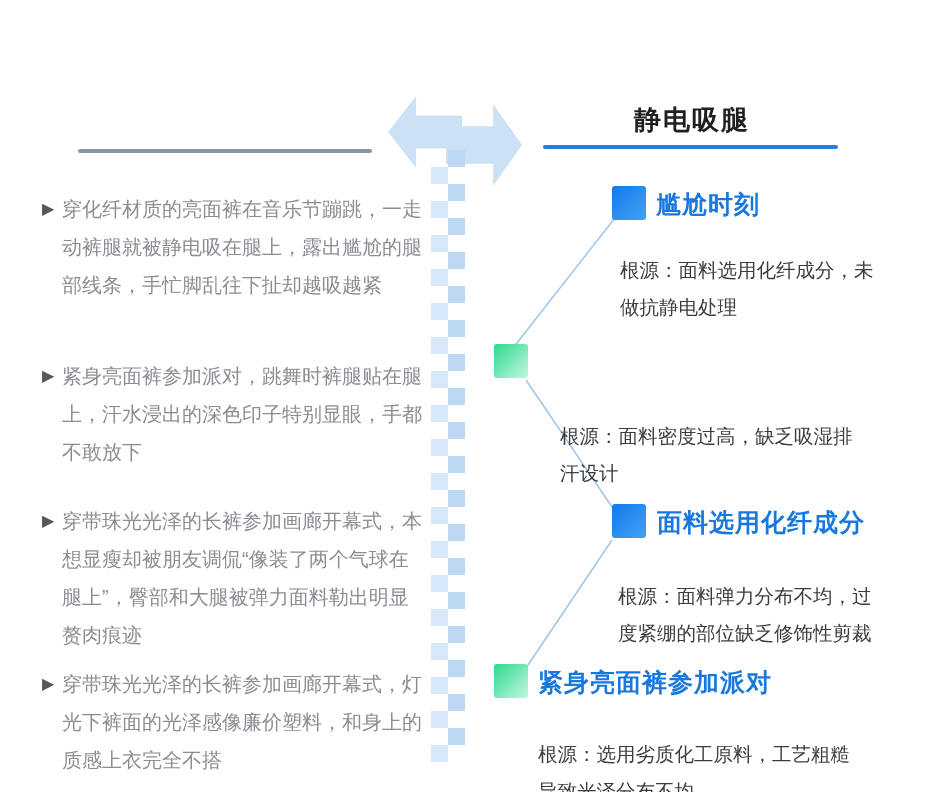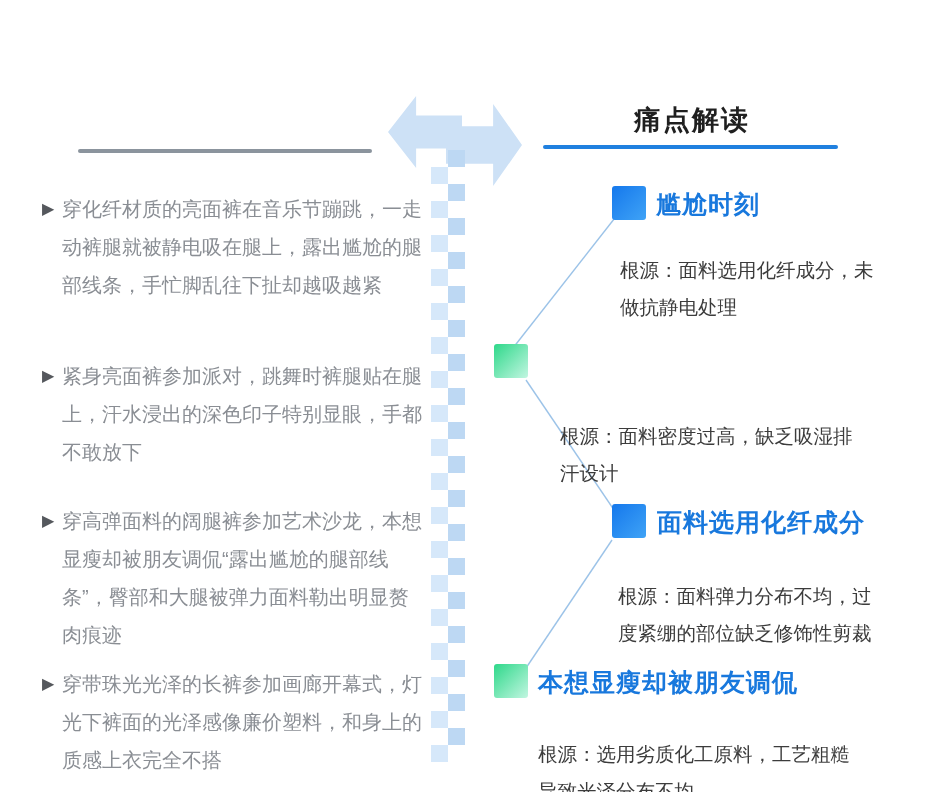--- a/index.html
+++ b/index.html
@@ -64,21 +64,21 @@
   .sq3 { left:494px; top:664px; }
   .t3  { left:538px; top:666px; }
   .b3  { left:538px; top:712px; width:320px; }
 </style>
 </head>
 <body>
 
 <div class="canvas">
 
 
-  <div class="col-header right">痛点解读</div>
+  <div class="col-header right">静电吸腿</div>
   <div class="underline gray"></div>
   <div class="underline blue"></div>
 
   <div class="arrow arrow-left"></div>
   <div class="arrow arrow-right"></div>
   <div class="zipper"></div>
 
   <svg class="connectors" width="926" height="792">
     <line x1="618" y1="214" x2="513" y2="348" stroke="#9cc3e8" stroke-width="1.4"></line>
     <line x1="526" y1="380" x2="614" y2="510" stroke="#9cc3e8" stroke-width="1.4"></line>
@@ -88,35 +88,35 @@
   <div class="moment m0">
     <span class="marker">▶</span>
     <span>穿化纤材质的亮面裤在音乐节蹦跳，一走动裤腿就被静电吸在腿上，露出尴尬的腿部线条，手忙脚乱往下扯却越吸越紧</span>
   </div>
   <div class="moment m1">
     <span class="marker">▶</span>
     <span>紧身亮面裤参加派对，跳舞时裤腿贴在腿上，汗水浸出的深色印子特别显眼，手都不敢放下</span>
   </div>
   <div class="moment m2">
     <span class="marker">▶</span>
-    <span>穿高弹面料的阔腿裤参加艺术沙龙，本想显瘦却被朋友调侃“露出尴尬的腿部线条”，臀部和大腿被弹力面料勒出明显赘肉痕迹</span>
+    <span>穿带珠光光泽的长裤参加画廊开幕式，本想显瘦却被朋友调侃“像装了两个气球在腿上”，臀部和大腿被弹力面料勒出明显赘肉痕迹</span>
   </div>
   <div class="moment m3">
     <span class="marker">▶</span>
     <span>穿带珠光光泽的长裤参加画廊开幕式，灯光下裤面的光泽感像廉价塑料，和身上的质感上衣完全不搭</span>
   </div>
 
   <div class="pain-square sq0 blue"></div>
   <div class="pain-title t0">尴尬时刻</div>
   <div class="pain-body b0">根源：面料选用化纤成分，未做抗静电处理</div>
 
   <div class="pain-square sq1 green"></div>
   <div class="pain-body b1">根源：面料密度过高，缺乏吸湿排汗设计</div>
 
   <div class="pain-square sq2 blue"></div>
   <div class="pain-title t2">面料选用化纤成分</div>
   <div class="pain-body b2">根源：面料弹力分布不均，过度紧绷的部位缺乏修饰性剪裁</div>
 
   <div class="pain-square sq3 green"></div>
-  <div class="pain-title t3">本想显瘦却被朋友调侃</div>
+  <div class="pain-title t3">紧身亮面裤参加派对</div>
   <div class="pain-body b3">根源：选用劣质化工原料，工艺粗糙导致光泽分布不均</div>
 
 </div>
 
 </body></html>

